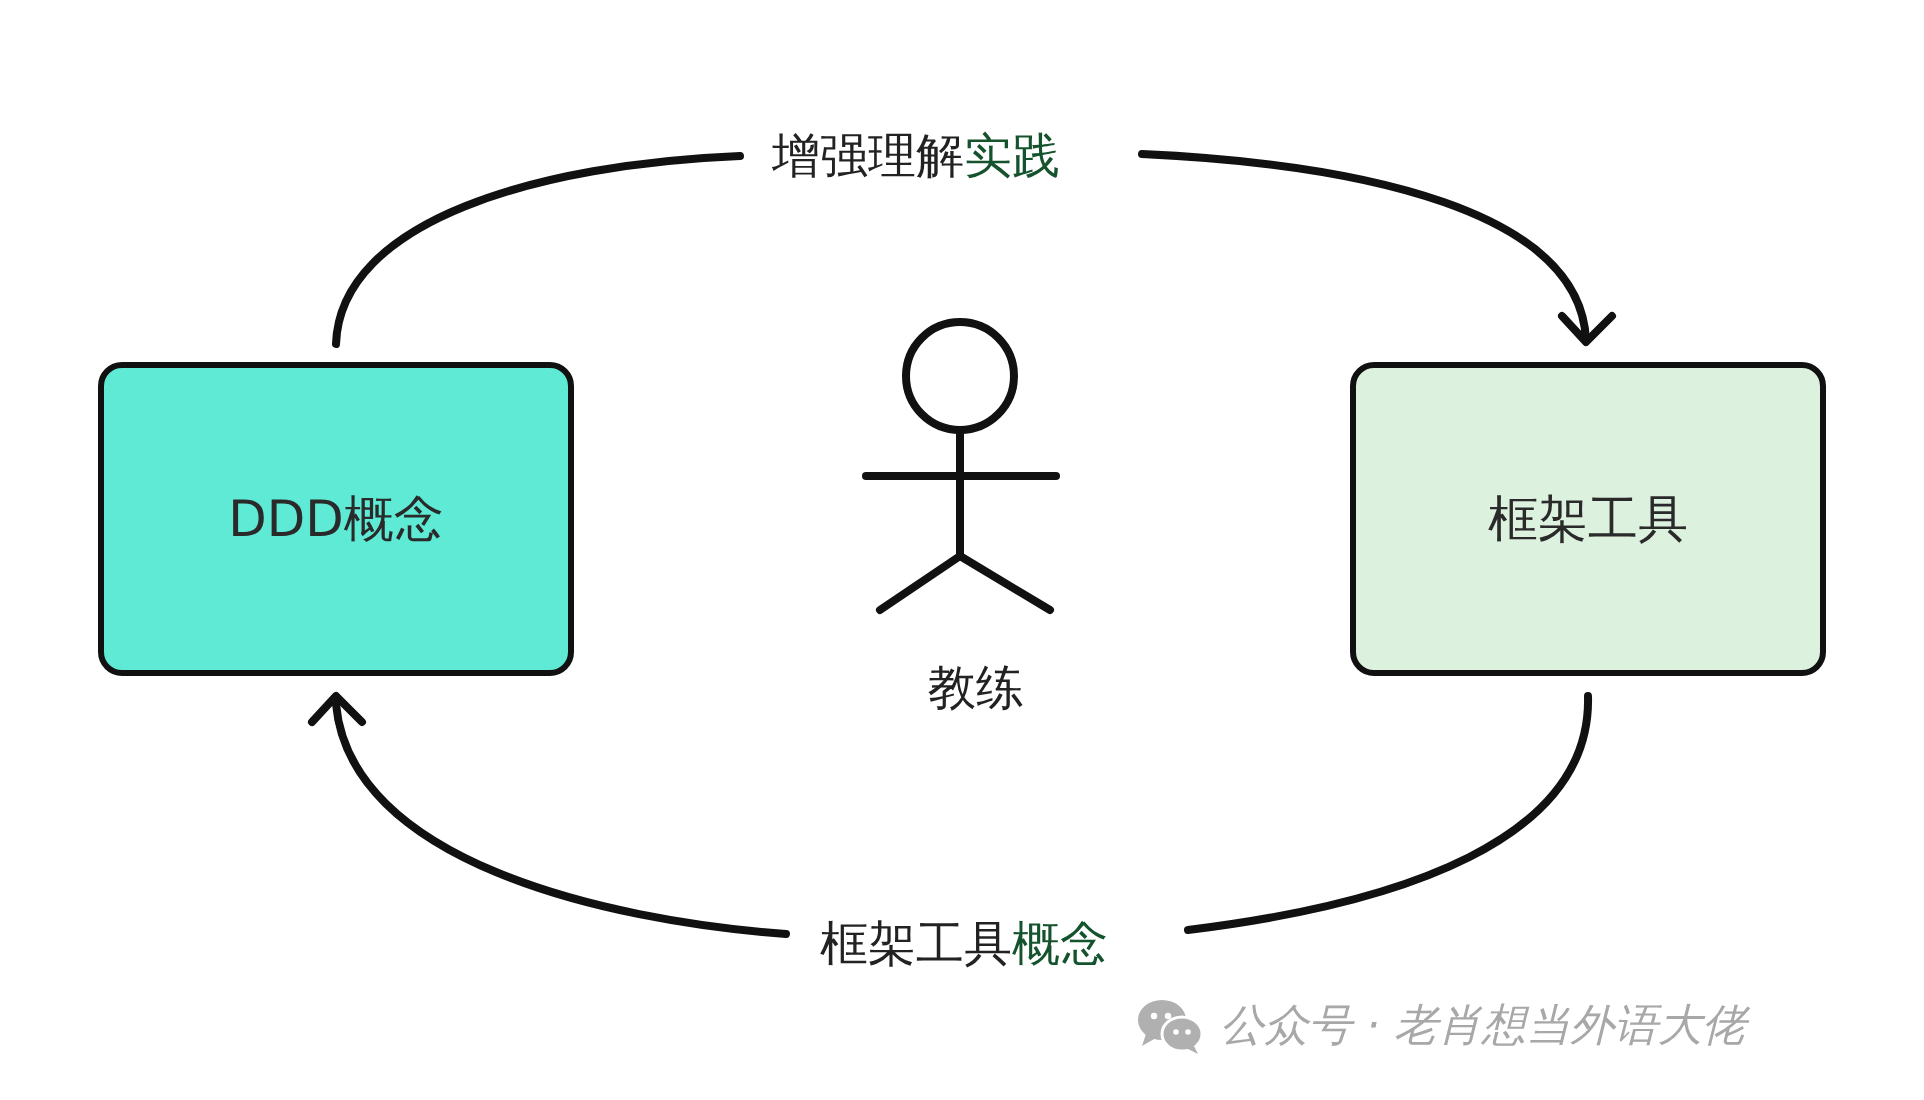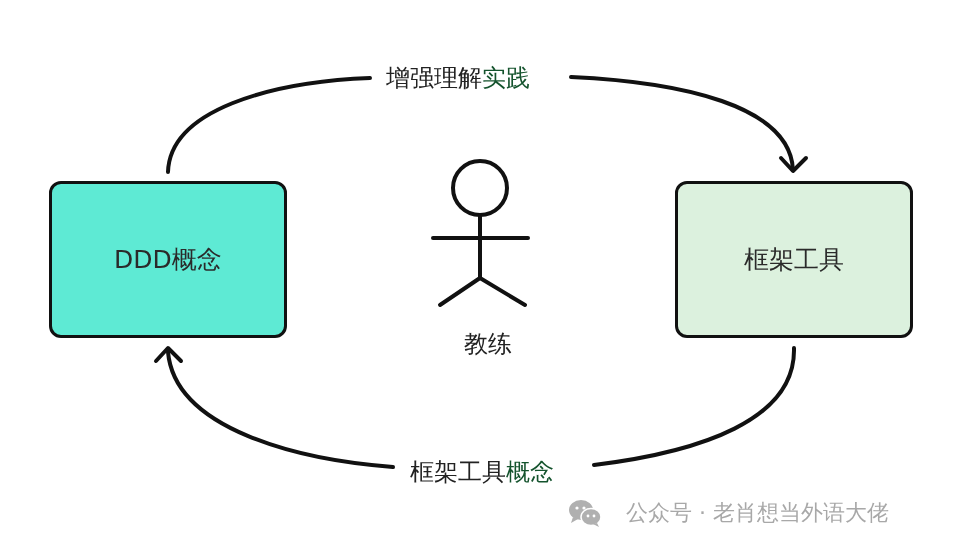--- a/index.html
+++ b/index.html
@@ -10,21 +10,21 @@
          border-radius: 12px; display: flex; align-items: center; justify-content: center;
          font-size: 25px; color: #2a2a2a; }
   .box-left { left: 49px; top: 181px; width: 238px; height: 157px; background: #5eead4; }
   .box-right { left: 675px; top: 181px; width: 238px; height: 157px; background: #dcf1de; }
   .label { position: absolute; font-size: 24px; white-space: nowrap; color: #222; }
   .label .hl { color: #14532d; }
   .top-label { left: 386px; top: 62px; }
   .bottom-label { left: 410px; top: 456px; }
   .coach-label { position: absolute; left: 464px; top: 328px; font-size: 24px; color: #222; }
   .watermark { position: absolute; left: 568px; top: 498px; display: flex; align-items: center;
-               gap: 24px; color: #a8a8a8; font-size: 22px; }
+               gap: 8px; color: #a8a8a8; font-size: 22px; font-style: italic; }
   .watermark svg { display: block; }
 </style>
 </head>
 <body>
 
 <svg class="canvas" viewBox="0 0 962 550" width="962" height="550">
 
   <path d="M168,172 C170,110 270,82 370,78" fill="none" stroke="#111" stroke-width="4" stroke-linecap="round"></path>
   <path d="M571,77 C680,82 790,105 793,170" fill="none" stroke="#111" stroke-width="4" stroke-linecap="round"></path>
   <path d="M781,158 L793,171 L806,158" fill="none" stroke="#111" stroke-width="4" stroke-linecap="round" stroke-linejoin="round"></path>

